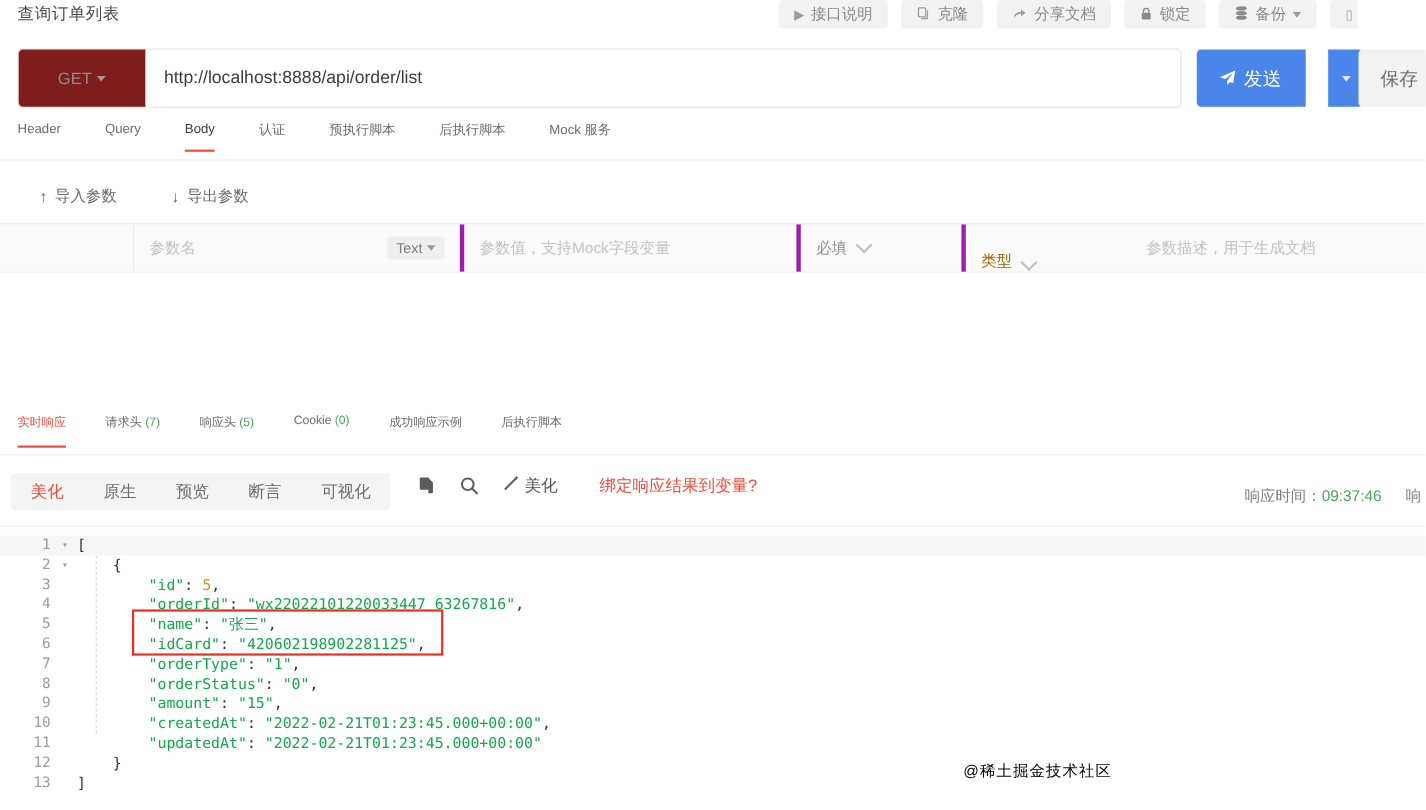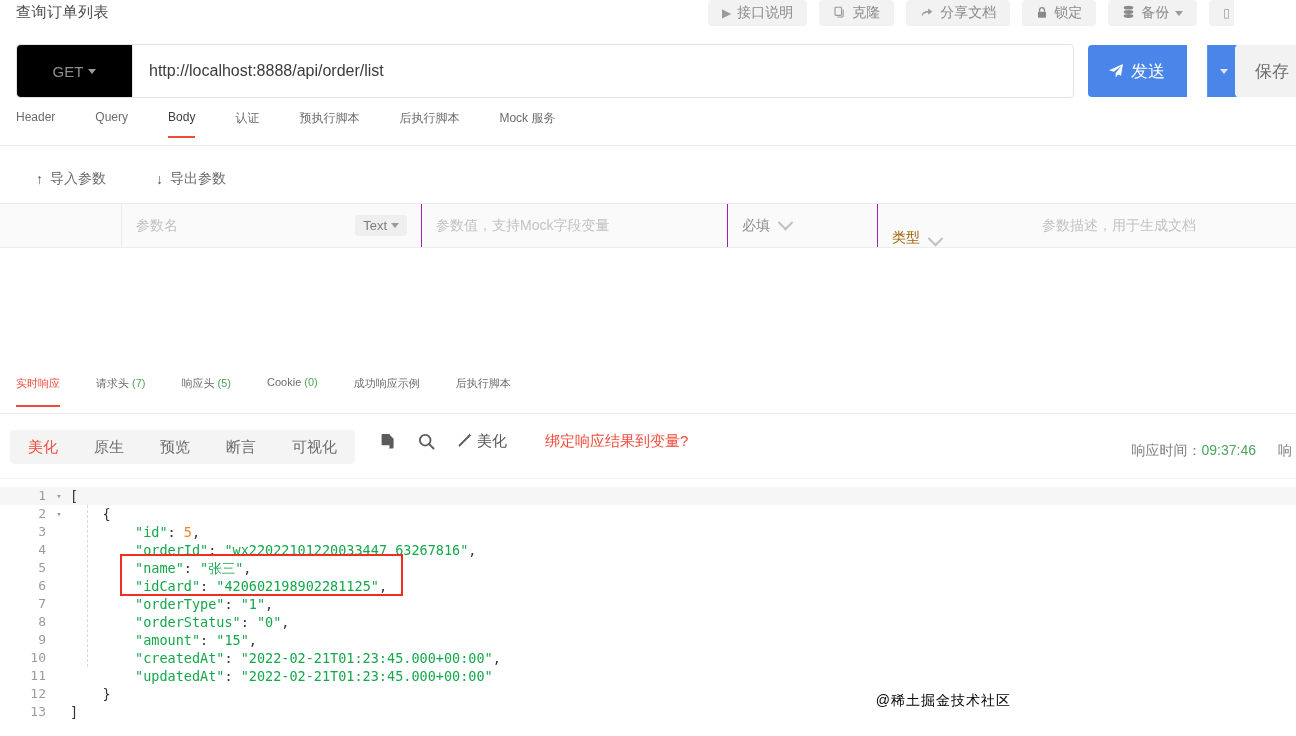--- a/index.html
+++ b/index.html
@@ -64,21 +64,21 @@
     left: 16px; top: 0;
     width: 1058px; height: 54px;
     border: 1px solid #e2e2e4;
     border-radius: 4px;
     display: flex;
     align-items: stretch;
     background: #fff;
   }
   .method-sel {
     width: 116px;
-    background: #000000;
+    background: #7f1d1d;
     border-right: 1px solid #e6e6e8;
     border-radius: 4px 0 0 4px;
     display: flex;
     align-items: center;
     justify-content: center;
     gap: 5px;
     font-size: 15px;
     color: #8d8d8d;
     cursor: pointer;
     user-select: none;
@@ -200,21 +200,21 @@
     left: 0; top: 203px;
     width: 1296px; height: 45px;
     background: #fafafa;
     border-top: 1px solid #ededed;
     border-bottom: 1px solid #ededed;
     display: flex;
     align-items: stretch;
   }
   .ph-cell {
     display: flex; align-items: center;
-    border-right: 1px solid #a21caf;
+    border-right: 4px solid #a21caf;
     font-size: 14px; color: #c2c2c2;
     padding: 0 14px;
     position: relative;
   }
   .ph-checkcol { width: 122px; border-right: 1px solid #ececec; }
   .ph-name { width: 300px; justify-content: space-between; }
   .type-pill {
     background: #efefef;
     color: #7d7d7d;
     border-radius: 3px;

